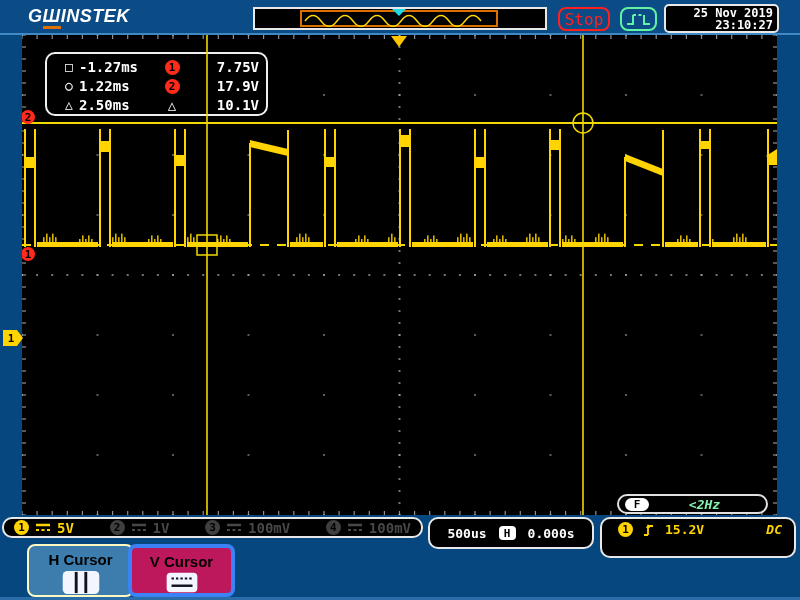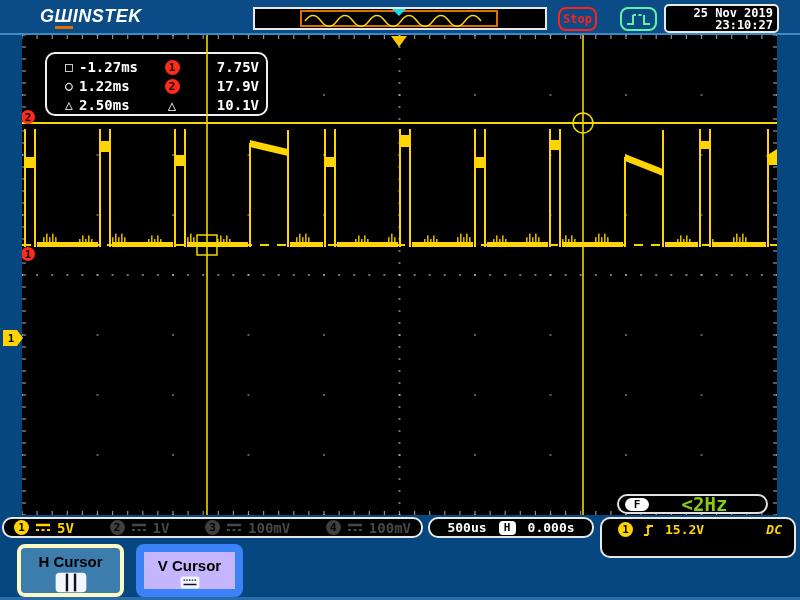--- a/index.html
+++ b/index.html
@@ -4,33 +4,33 @@
 <style>
   * { margin:0; padding:0; box-sizing:border-box; }
   html,body { width:800px; height:600px; overflow:hidden; }
   body { background:#07477f; position:relative; font-family:"DejaVu Sans Mono",monospace; }
 
   
   .topbar { position:absolute; left:0; top:0; width:800px; height:33px; background:#0b4c86; }
   .separator { position:absolute; left:0; top:33px; width:800px; height:2px; background:#4189c4; }
   .bottom-edge { position:absolute; left:0; top:597px; width:800px; height:3px; background:#2a6ca8; }
 
-  .logo { position:absolute; left:40px; top:6px; color:#fff; font-family:"Liberation Sans",sans-serif;
+  .logo { position:absolute; left:28px; top:6px; color:#fff; font-family:"Liberation Sans",sans-serif;
           font-weight:bold; font-style:italic; font-size:18px; letter-spacing:0.5px; }
   .logo .logo-w { border-bottom:3px solid #e07000; padding-bottom:0px; }
 
   .preview-box { position:absolute; left:253px; top:7px; width:294px; height:23px; background:#000;
                  border:2px solid #e8e8e8; }
   .preview-inner { position:absolute; left:45px; top:1px; width:198px; height:17px; border:2px solid #d97000; }
   .preview-marker { position:absolute; left:137px; top:0px; width:0; height:0;
                     border-left:7px solid transparent; border-right:7px solid transparent;
                     border-top:7px solid #1fd8e8; }
 
-  .stop-badge { position:absolute; left:558px; top:7px; width:39px; height:24px; border:2px solid #ff2020;
-                border-radius:8px; color:#ff2020; font-size:12px; font-weight:bold;
+  .stop-badge { position:absolute; left:558px; top:7px; width:52px; height:24px; border:2px solid #ff2020;
+                border-radius:8px; color:#ff2020; font-size:16px; font-weight:normal;
                 display:flex; align-items:center; justify-content:center; }
   .trig-badge { position:absolute; left:620px; top:7px; width:37px; height:24px; border:2px solid #63f2a2;
                 border-radius:8px; display:flex; align-items:center; justify-content:center; }
   .datetime-box { position:absolute; left:664px; top:4px; width:115px; height:29px; background:#000;
                   border:2px solid #e8e8e8; border-radius:5px; color:#fff; font-size:12px; font-weight:bold;
                   text-align:right; line-height:12px; padding:1px 4px 0 0; }
 
   
   .display { position:absolute; left:22px; top:35px; width:755px; height:480px; background:#000; overflow:hidden; }
   .display svg { position:absolute; left:0; top:0; }
@@ -51,21 +51,21 @@
                  color:#000; font-size:11px; font-weight:bold; display:flex; align-items:center;
                  justify-content:center; z-index:4; }
   .edge-marker-2 { top:75px; }
   .edge-marker-1 { top:212px; }
 
   .freq-box { position:absolute; left:595px; top:459px; width:151px; height:20px; z-index:2;
               background:#000; border:2px solid #e0e0e0; border-radius:10px;
               display:flex; align-items:center; padding:0 6px; }
   .f-pill { width:24px; height:13px; background:#fff; border-radius:7px; color:#000; font-size:11px;
             font-weight:bold; display:flex; align-items:center; justify-content:center; }
-  .freq-val { flex:1; text-align:center; color:#84cc16; font-size:19px; font-weight:bold; }
+  .freq-val { flex:1; text-align:center; color:#86efac; font-size:13px; font-weight:bold;font-style:italic; }
 
   .ch1-tag { position:absolute; left:3px; top:330px; width:20px; height:16px; background:#ffd400;
              clip-path:polygon(0 0, 70% 0, 100% 50%, 70% 100%, 0 100%);
              color:#000; font-size:11px; font-weight:bold; display:flex; align-items:center;
              justify-content:center; padding-right:4px; z-index:5; }
   .trig-pos-marker { position:absolute; left:391px; top:36px; width:0; height:0; z-index:5;
                      border-left:8px solid transparent; border-right:8px solid transparent;
                      border-top:11px solid #ffc400; }
   .trig-level-marker { position:absolute; left:766px; top:149px; width:0; height:0; z-index:5;
                        border-top:7px solid transparent; border-bottom:7px solid transparent;
@@ -78,36 +78,36 @@
   .ch-group { display:flex; align-items:center; gap:6px; }
   .ch-circ { width:15px; height:15px; border-radius:50%; color:#000; font-size:11px; font-weight:bold;
              display:flex; align-items:center; justify-content:center; flex:none; }
   .ch-active .ch-circ { background:#ffd400; }
   .ch-inactive .ch-circ { background:#3f3f3f; }
   .ch-active { color:#ffd400; }
   .ch-inactive { color:#484848; }
   .ch-scale { font-size:14px; font-weight:bold; }
   .coupling-icon { display:block; }
 
-  .timebase-box { left:428px; top:517px; width:166px; height:21px; display:flex; align-items:center;
+  .timebase-box { left:428px; top:517px; width:166px; height:32px; display:flex; align-items:center;
                   justify-content:center; gap:12px; color:#fff; font-size:13px; font-weight:bold; }
   .h-badge { width:17px; height:14px; background:#fff; border-radius:4px; color:#000; font-size:11px;
              font-weight:bold; display:flex; align-items:center; justify-content:center; }
 
   .trigger-box { left:600px; top:517px; width:196px; height:41px; display:flex; align-items:flex-start;
                  gap:10px; padding:3px 12px 0 16px; color:#ffd400; font-size:13px; font-weight:bold; }
   .trigger-box .ch-circ { background:#ffd400; margin-top:0px; }
   .trig-dc { margin-left:auto;font-style:italic; }
 
   
   .menu-btn { position:absolute; top:544px; width:107px; height:53px; border-radius:8px;
               font-family:"Liberation Sans",sans-serif; font-weight:bold; font-size:15px; color:#000;
               display:flex; flex-direction:column; align-items:center; padding-top:5px; gap:2px; cursor:pointer; }
-  .btn-h { left:17px; background:#3d7dad; border:4px solid #fef9c3; }
-  .btn-v { left:136px; background:#c4b5fd; border:8px solid #3b82f6; }
+  .btn-h { left:27px; background:#3d7dad; border:2px solid #fef9c3; }
+  .btn-v { left:128px; background:#be185d; border:4px solid #3b82f6; }
 </style>
 </head>
 <body>
 
 <div class="topbar"></div>
 <div class="separator"></div>
 
 <div class="logo"><span>G</span><span class="logo-w">Ш</span><span>INSTEK</span></div>
 
 <div class="preview-box">

